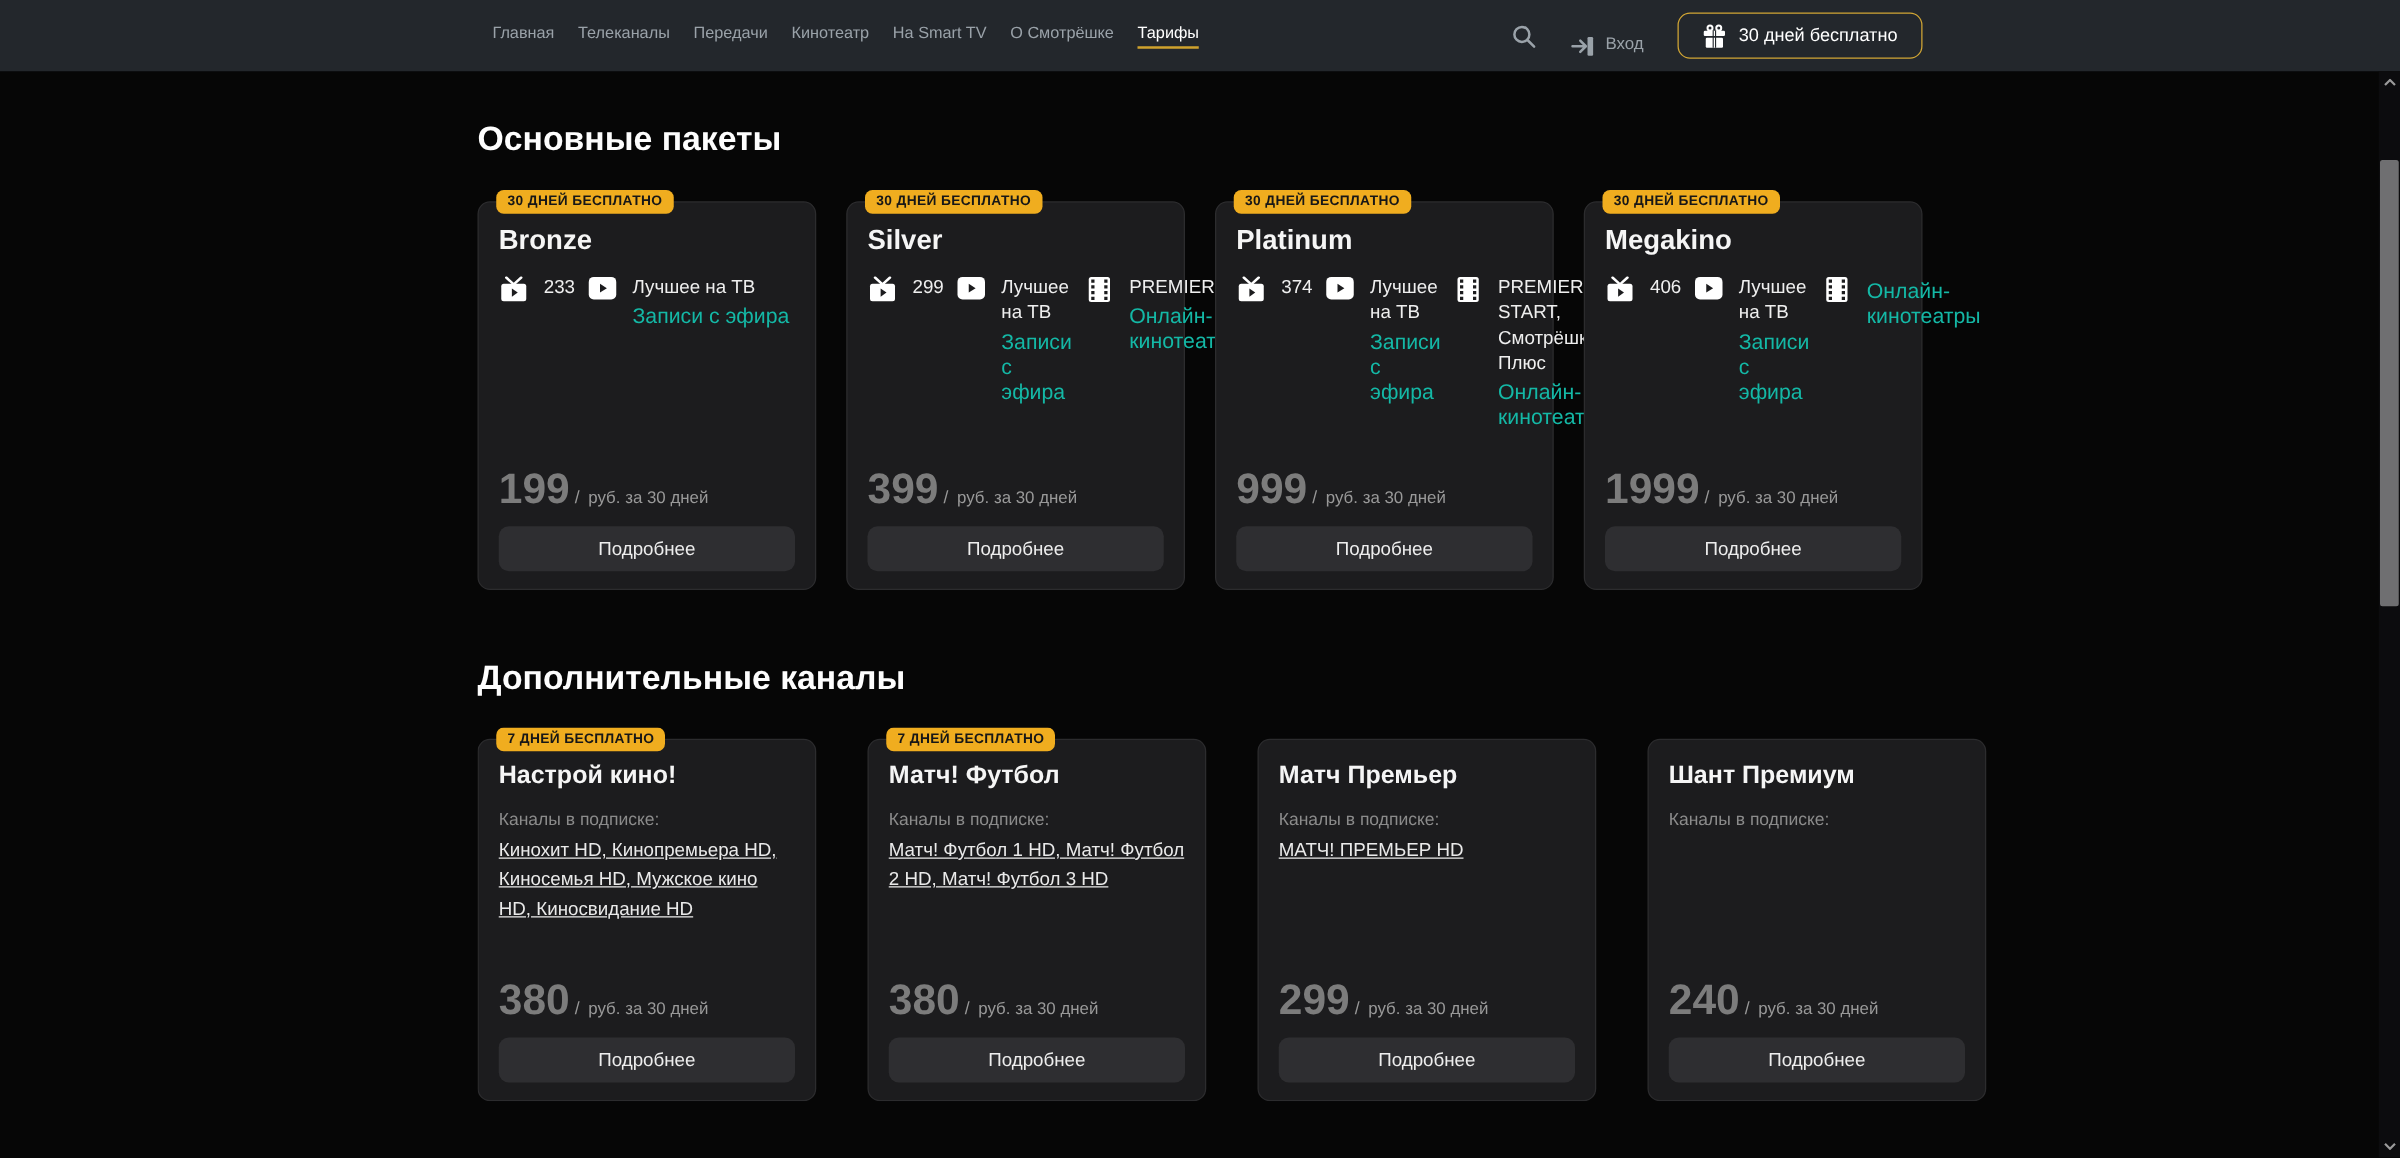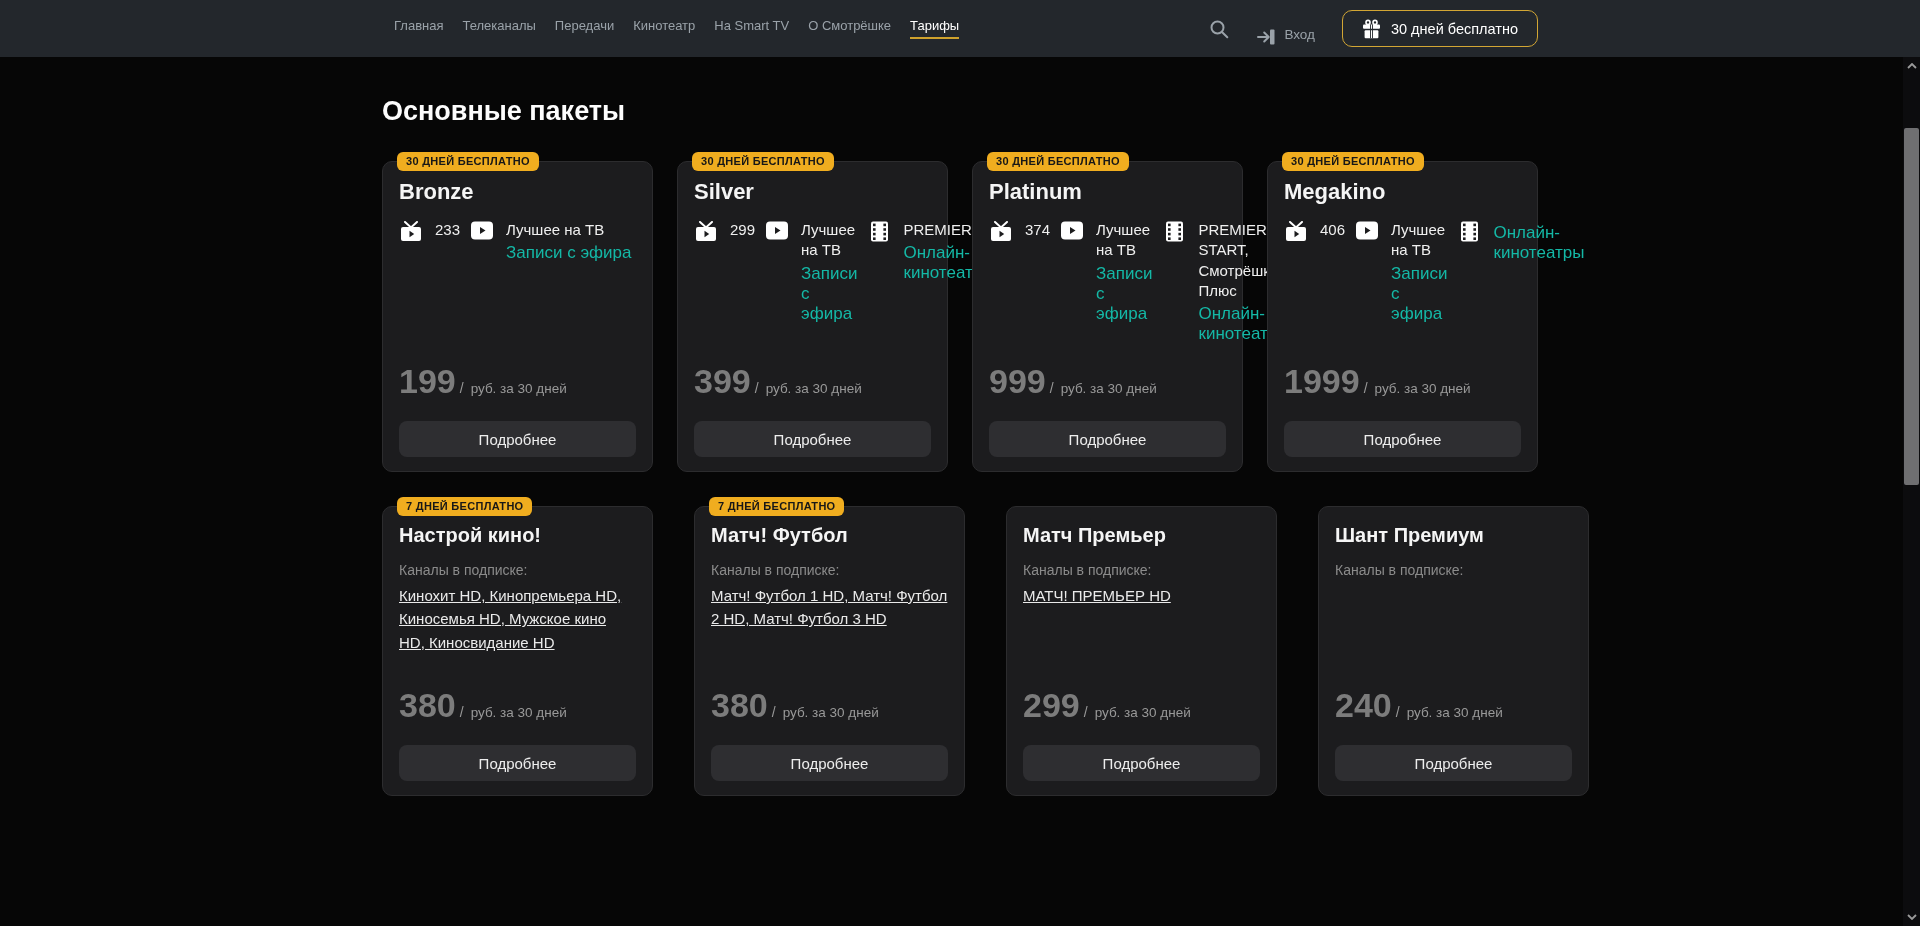--- a/index.html
+++ b/index.html
@@ -72,21 +72,21 @@
 
   .channels-label { margin-top:15px; font-size:14px; color:#8b8b8b; }
   .channels-list  { margin-top:6px; font-size:15px; color:#eaeaea; line-height:1.55;text-decoration:underline; }
 
   .price-row { margin-top:auto; display:flex; align-items:baseline; }
   .price-num  { font-size:34px; font-weight:bold; color:#7c7c7c; line-height:1; }
   .price-sep  { font-size:14px; color:#999999; margin-left:4px; }
   .price-unit { font-size:13.5px; color:#999999; margin-left:7px; }
 
   .details-btn {
-    margin-top:23px; height:36px; width:100%;
+    margin-top:13px; height:36px; width:100%;
     background:#2e2e31; border:none; border-radius:8px;
     color:#ededed; font-size:15px; font-family:inherit; cursor:pointer;
   }
 
   
   .scrollbar {
     position:absolute; top:57px; right:0; bottom:0; width:17px;
     background:#0c0c0e; z-index:6;
   }
   .scroll-btn { position:absolute; left:0; width:17px; height:18px;
@@ -348,20 +348,21 @@
       <div class="price-row">
         <span class="price-num">1999</span>
         <span class="price-sep">/</span>
         <span class="price-unit">руб. за 30 дней</span>
       </div>
       <button class="details-btn">Подробнее</button>
     </div>
   </div>
     </div>
 
+  <h2 class="section-title second">Дополнительные каналы</h2>
   <div class="carousel" id="cards-row-1">
       <div class="card-wrap">
     <div class="badge">7 ДНЕЙ БЕСПЛАТНО</div>
     <div class="card chan">
       <div class="card-title">Настрой кино!</div>
       <div class="channels-label">Каналы в подписке:</div>
       <div class="channels-list">Кинохит HD, Кинопремьера HD, Киносемья HD, Мужское кино HD, Киносвидание HD</div>
       <div class="price-row">
         <span class="price-num">380</span>
         <span class="price-sep">/</span>

